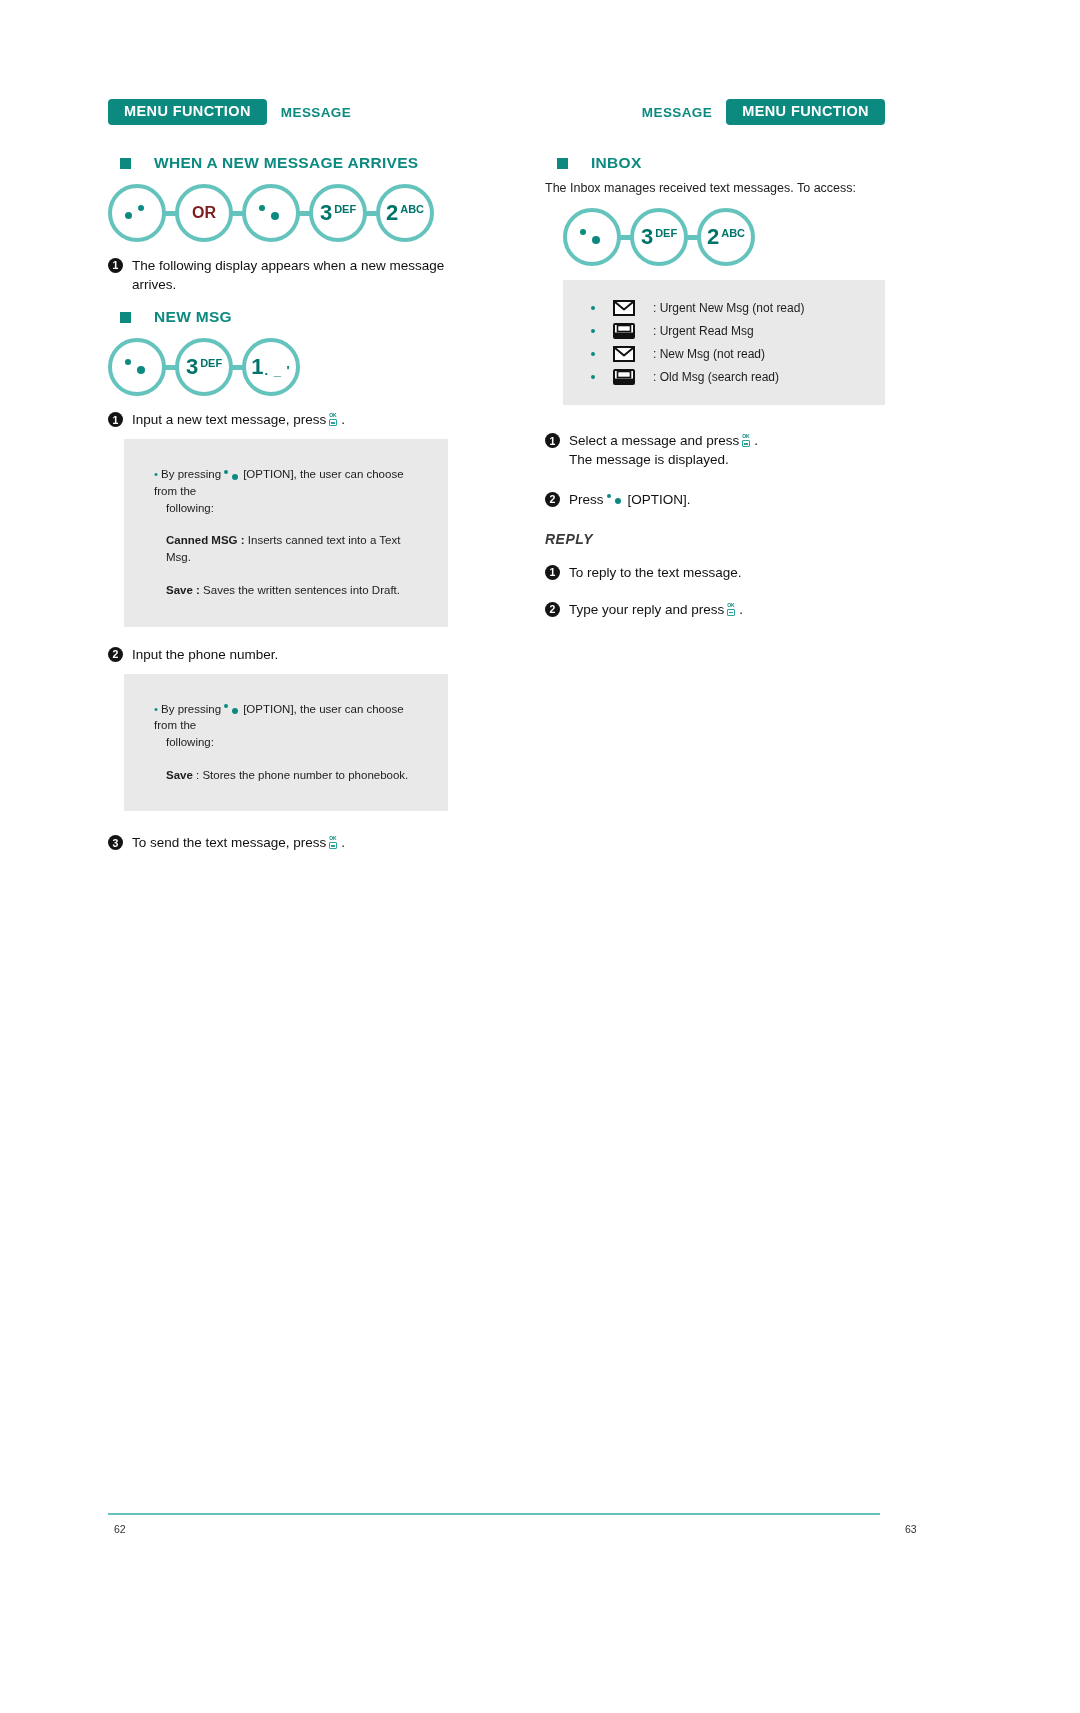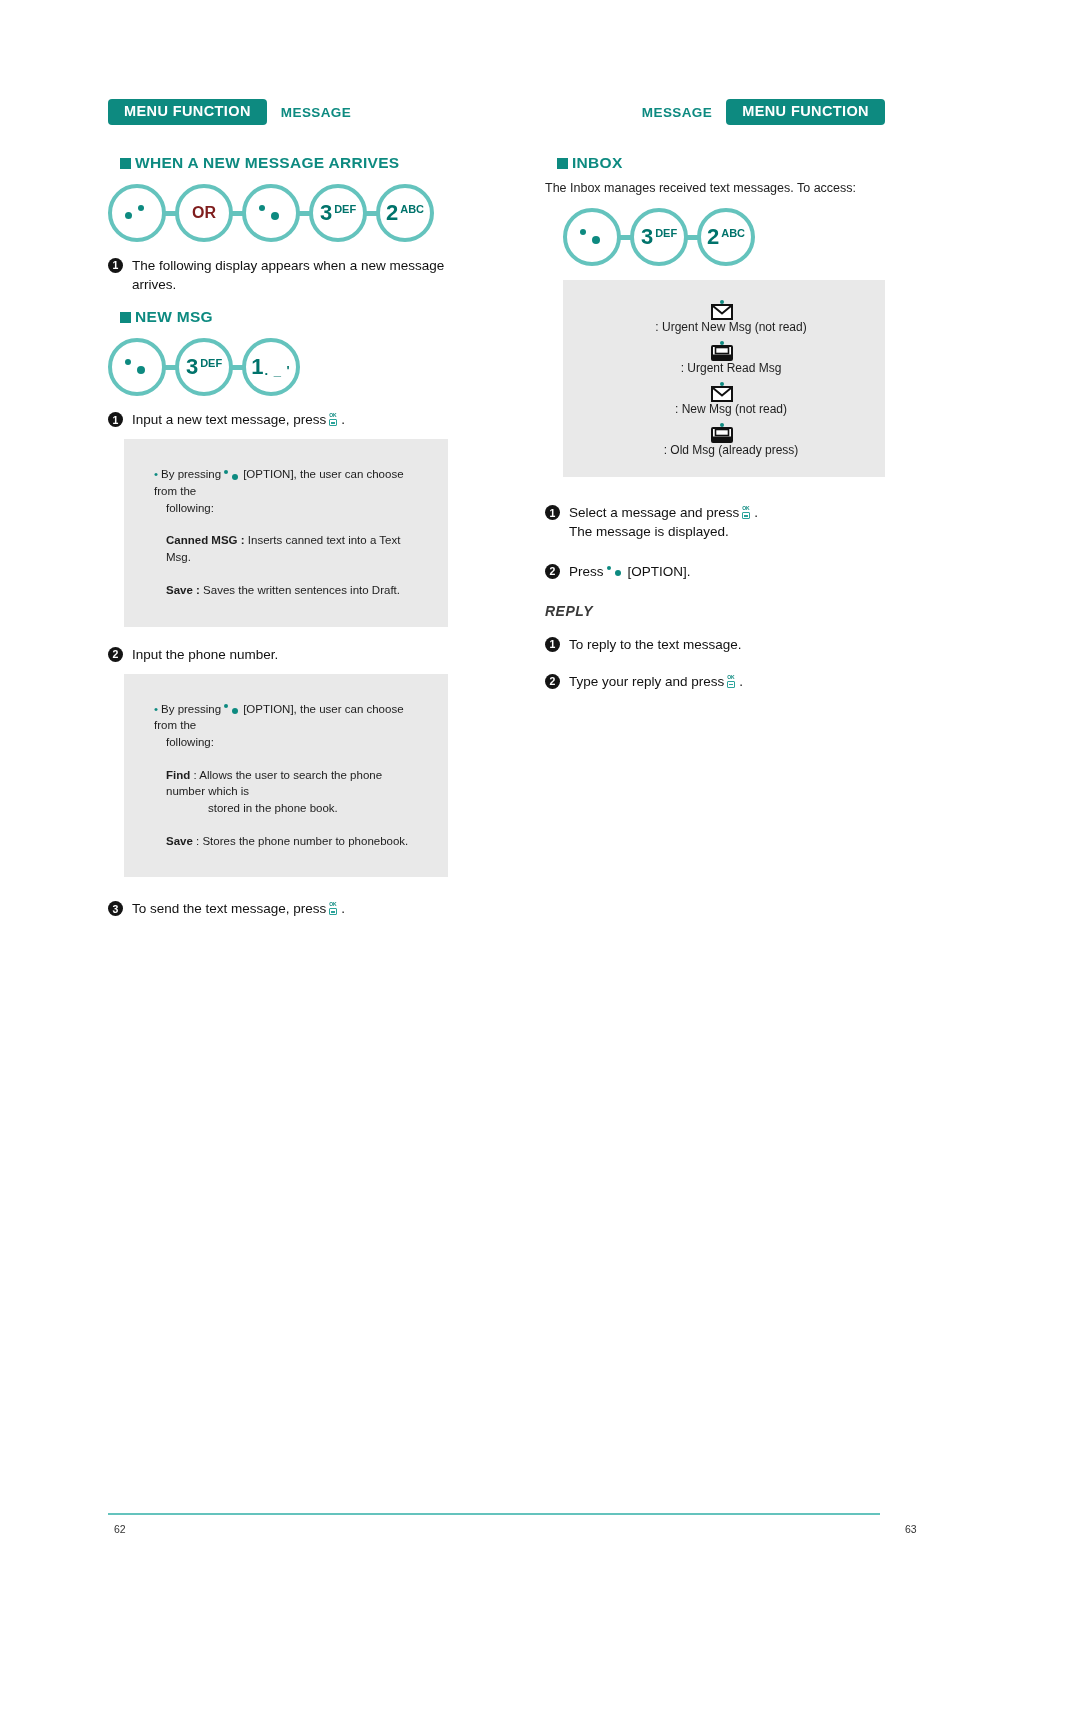--- a/index.html
+++ b/index.html
@@ -56,21 +56,21 @@
     font-weight: bold;
     letter-spacing: 0.4px;
   }
   .hdr-left .hdr-sub { margin-left: 14px; }
   .hdr-right .hdr-sub { margin-right: 14px; }
 
   
   .sect {
     display: flex;
     align-items: center;
-    gap: 4px;
+    gap: 23px;
     margin-bottom: 8px;
     padding-left: 12px;
   }
   .sect-sq {
     width: 11px; height: 11px;
     background: #0d8a80;
     flex: 0 0 auto;
   }
   .sect-title {
     color: #0d8a80;
@@ -252,21 +252,20 @@
     background: #e9e9e9;
     padding: 13px 14px 13px 28px;
     margin: 12px 0 0 18px;
   }
   .legend-row {
     display: flex;
     align-items: center;
     margin: 7px 0;
     font-size: 12px;
     color: #1d1d1d;
-    flex-direction: column;
   }
   .legend-dot {
     width: 4px; height: 4px;
     border-radius: 50%;
     background: #0d8a80;
     margin-right: 18px;
     flex: 0 0 auto;
   }
   .legend-ico {
     width: 22px; height: 16px;
@@ -395,23 +394,20 @@
 
     <div class="step" style="margin-top:18px;">
       <span class="step-num">2</span>
       <span class="step-text">Input the phone number.</span>
     </div>
 
     <div class="note">
       <p>
         <span class="note-bullet">•</span><span>By pressing</span><span class="opt-inline"><i class="d1"></i><i class="d2"></i></span><span>[OPTION], the user can choose from the</span>
         <span class="indent">following:</span>
-      </p>
-      <p class="indent"><b>Find</b><span> : Allows the user to search the phone number which is</span>
-        <span class="indent2">stored in the phone book.</span>
       </p>
       <p class="indent"><b>Save</b><span> : Stores the phone number to phonebook.</span></p>
     </div>
 
     <div class="step" style="margin-top:22px;">
       <span class="step-num">3</span>
       <span class="step-text"><span>To send the text message, press</span><span class="ok-inline"><span class="okt">OK</span><span class="okb"></span></span><span>.</span></span>
     </div>
 
   </div>
@@ -486,21 +482,21 @@
 
       <div class="legend-row">
         <span class="legend-dot"></span>
         <span class="legend-ico">
           <svg width="22" height="16" viewBox="0 0 22 16">
             <rect x="1" y="1" width="20" height="14" rx="1" fill="#ffffff" stroke="#111111" stroke-width="2"></rect>
             <rect x="4.5" y="2.5" width="13" height="6" fill="#ffffff" stroke="#111111" stroke-width="1.6"></rect>
             <rect x="1" y="9.5" width="20" height="5.5" fill="#111111"></rect>
           </svg>
         </span>
-        <span class="legend-label">: Old Msg (already press)</span>
+        <span class="legend-label">: Old Msg (search read)</span>
       </div>
 
     </div>
 
     <div class="step" style="margin-top:26px;">
       <span class="step-num">1</span>
       <span class="step-text"><span>Select a message and press</span><span class="ok-inline"><span class="okt">OK</span><span class="okb"></span></span><span>.</span><span class="sub">The message is displayed.</span></span>
     </div>
 
     <div class="step" style="margin-top:20px;">

